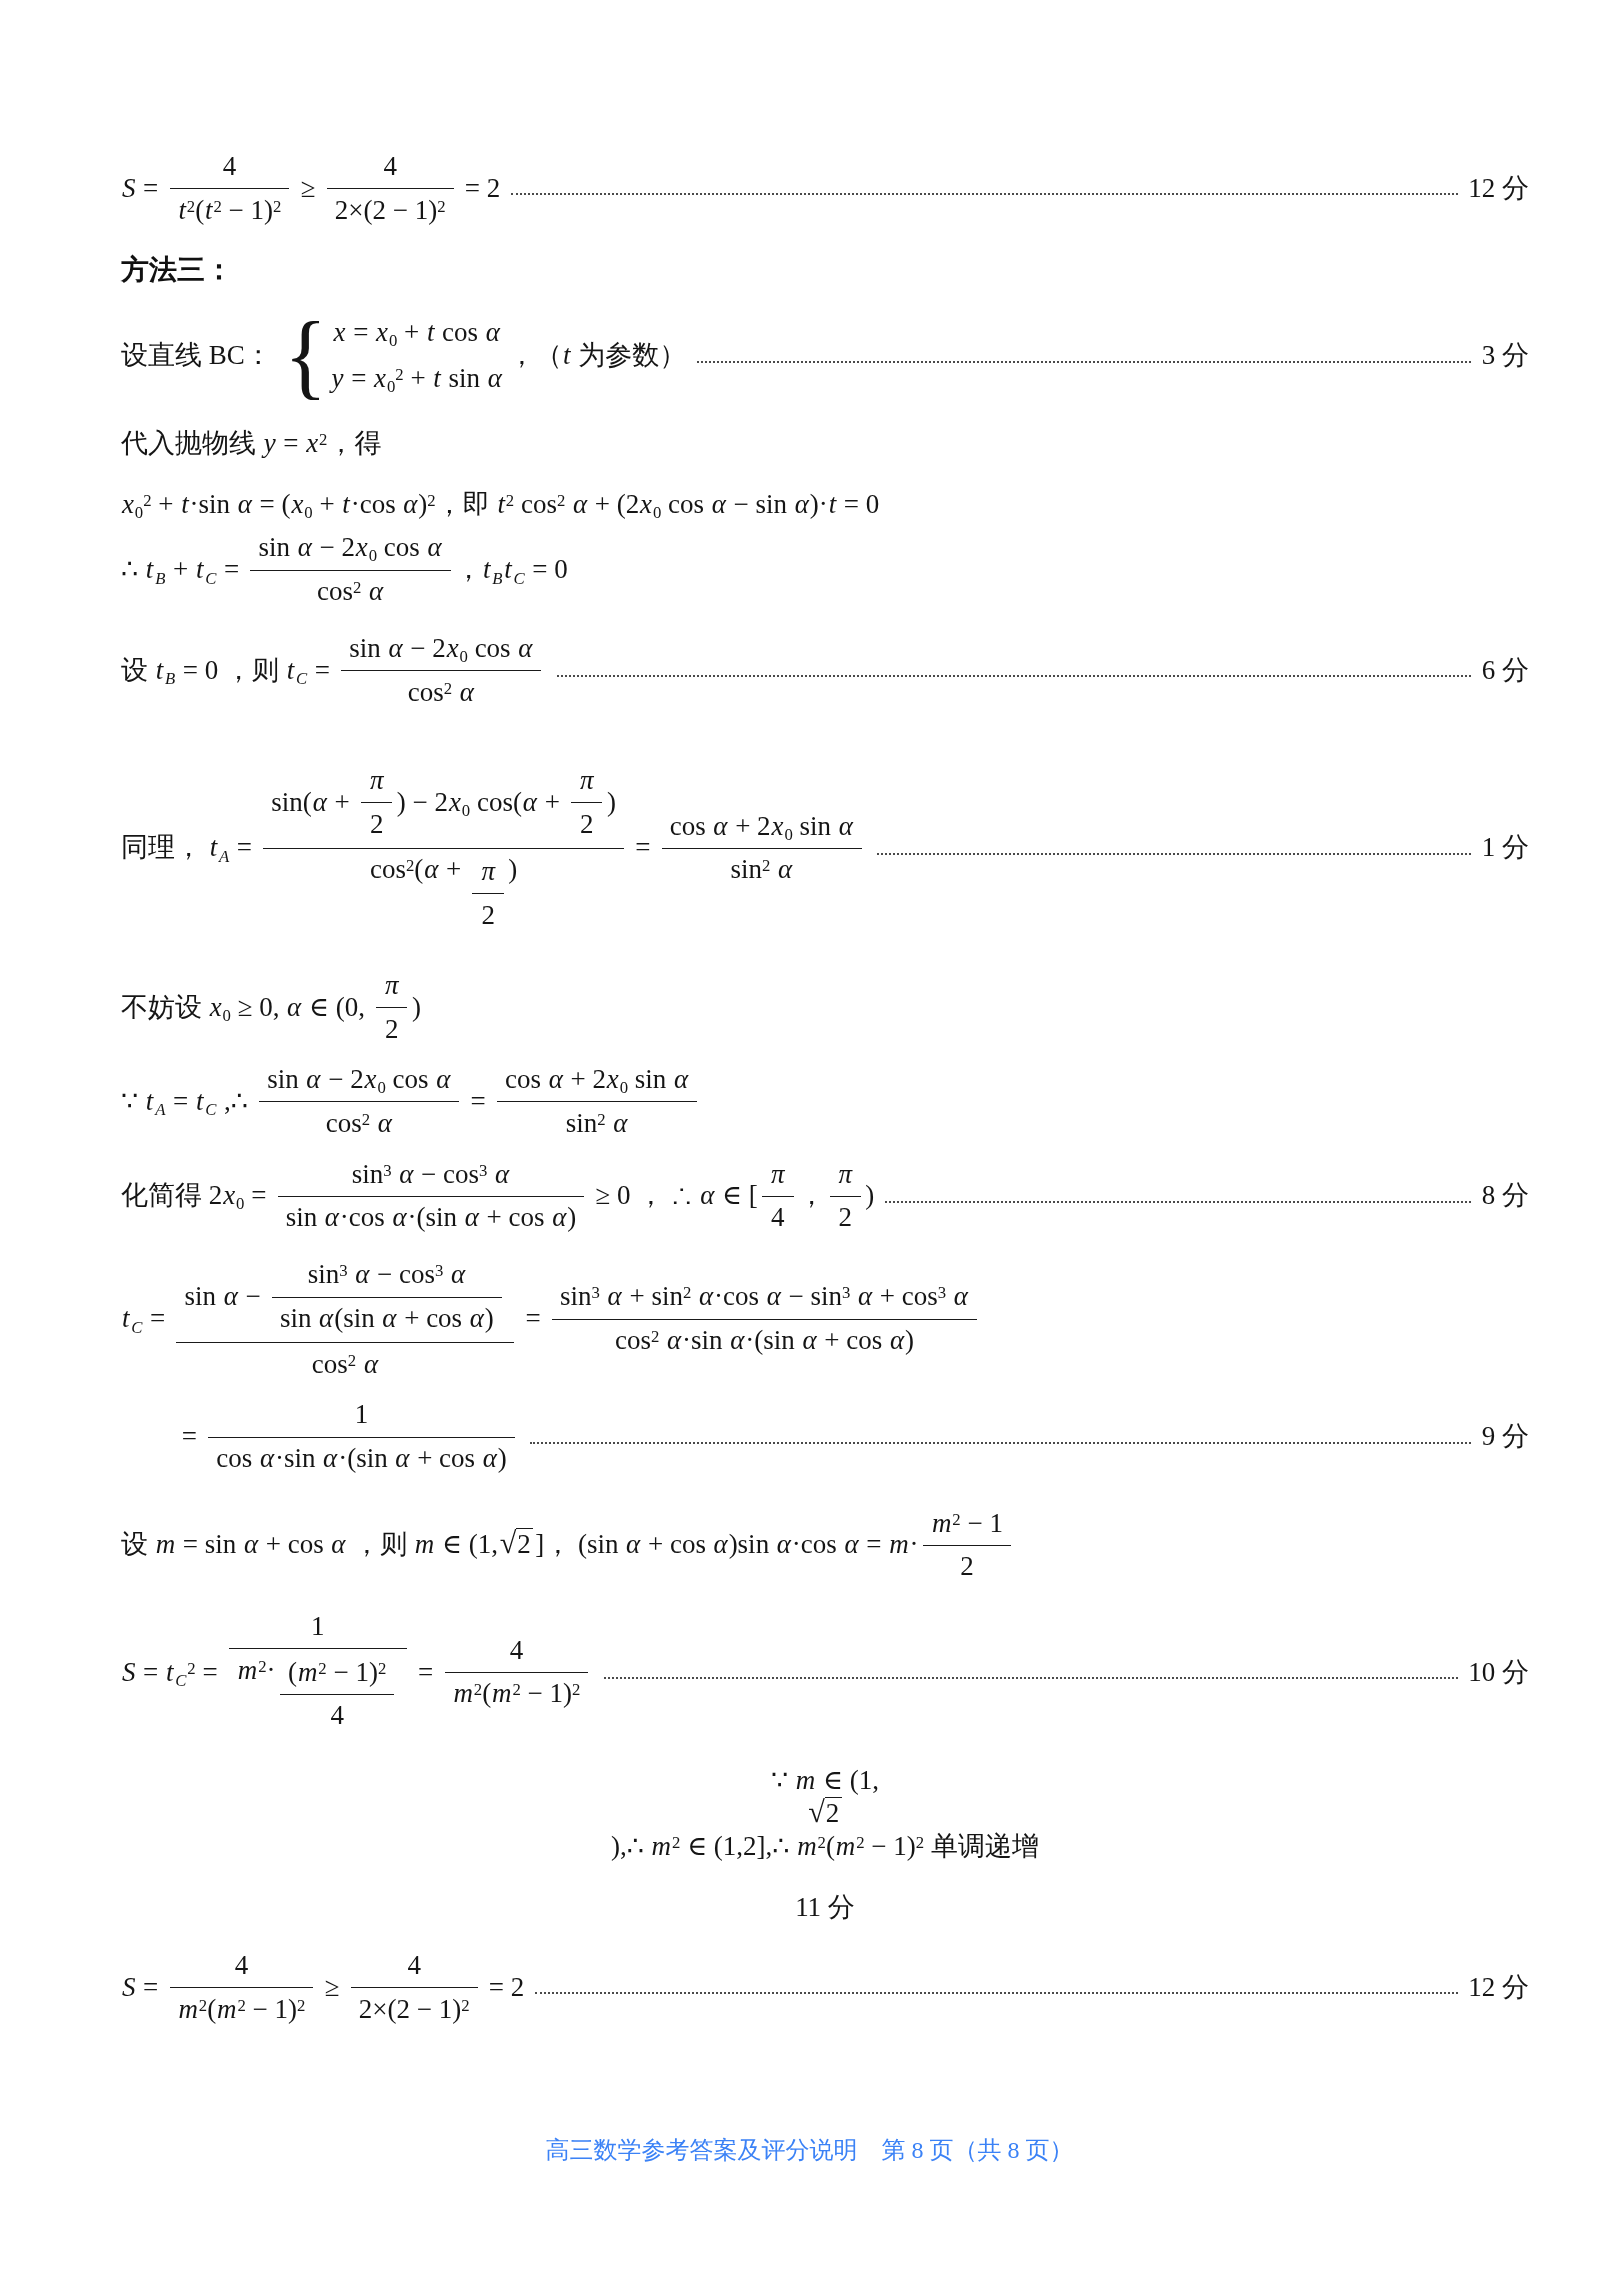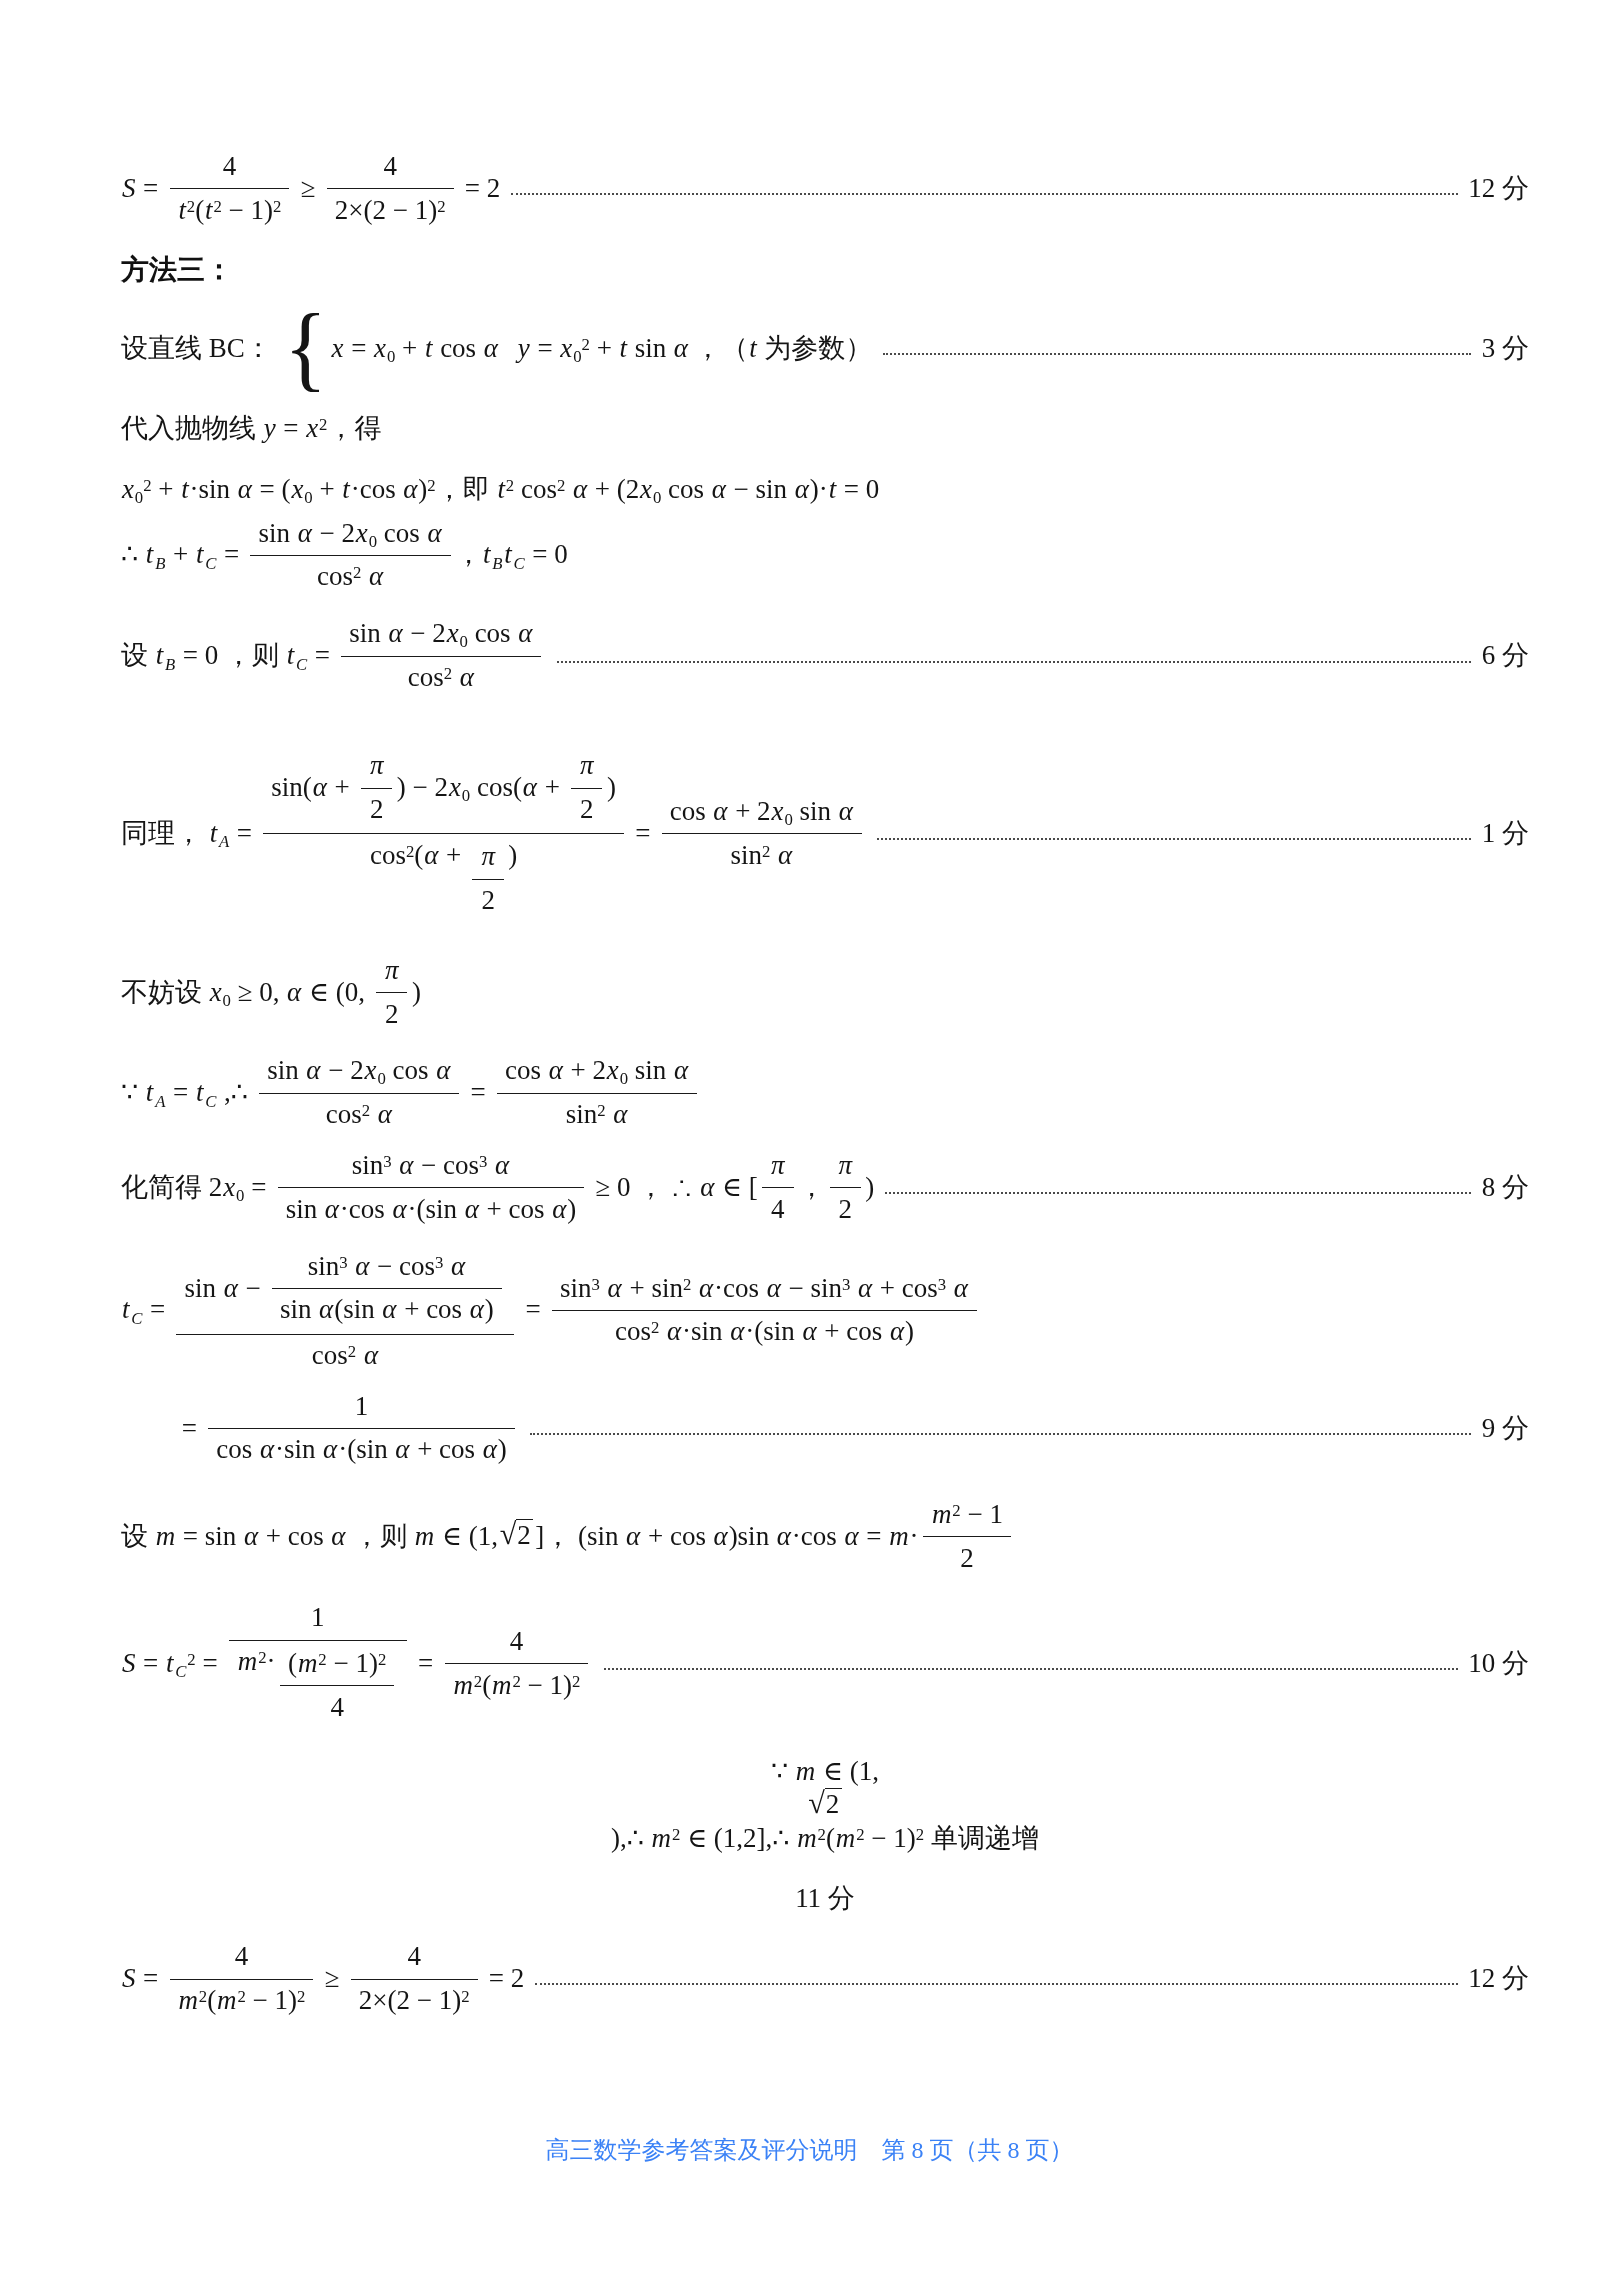--- a/index.html
+++ b/index.html
@@ -12,21 +12,21 @@
   sup,sub{font-size:0.62em;line-height:0;}
   sup{vertical-align:7.2px;}
   sub{vertical-align:-5.4px;}
   .frac{display:inline-flex;flex-direction:column;align-items:stretch;vertical-align:middle;
         margin:0 4.5px;text-align:center;}
   .frac .num{display:flex;justify-content:center;align-items:center;padding:1.8px 8px 4.5px;
         border-bottom:1.8px solid #1a1a1a;white-space:pre;}
   .frac .den{display:flex;justify-content:center;align-items:flex-start;padding:4.5px 8px 1.8px;white-space:pre;}
   .cases{display:inline-flex;align-items:center;margin:0 5.4px;}
   .brace{font-size:90px;font-weight:400;line-height:0.72;margin-right:3.6px;transform:scaleY(1.05);}
-  .rows{display:inline-flex;flex-direction:row;gap:18px;text-align:center;white-space:pre;}
+  .rows{display:inline-flex;flex-direction:column;gap:12px;text-align:center;white-space:pre;}
   .heading{font-family:"Liberation Sans","DejaVu Sans",sans-serif;font-weight:700;font-size:28px;color:#111;}
   .leader{flex:1 1 27px;border-bottom:2.7px dotted #4a4a4a;height:1.8px;margin:0 10.7px;
         align-self:center;position:relative;top:4.5px;}
   .spacer{flex:1 1 27px;}
   .score{white-space:nowrap;font-size:27px;}
   .sqrt{display:inline-flex;align-items:flex-start;margin:0 1.8px;position:relative;top:-0.9px;}
   .radical{font-size:1.12em;line-height:1.05;}
   .radicand{border-top:1.8px solid #1a1a1a;padding:0 2.7px 0 0.9px;line-height:1.18;}
   .footer{position:absolute;left:0;right:0;bottom:124px;text-align:center;font-size:24px;color:#3b82f6;}
 </style>
@@ -99,21 +99,21 @@
         <span class="score">1 分</span>
       </div>
       <div class="mline" style="margin-top: 31px;">
         <span class="mt">不妨设 <i>x</i><sub>0</sub> ≥ 0, <i>α</i> ∈ (0, </span>
         <span class="frac">
           <span class="num"><span class="mt"><i>π</i></span></span>
           <span class="den"><span class="mt">2</span></span>
         </span>
         <span class="mt">)</span>
       </div>
-      <div class="mline" style="margin-top: 19px;">
+      <div class="mline" style="margin-top: 13px;">
         <span class="mt">∵ <i>t</i><sub><i>A</i></sub> = <i>t</i><sub><i>C</i></sub> ,∴ </span>
         <span class="frac">
           <span class="num"><span class="mt">sin <i>α</i> − 2<i>x</i><sub>0</sub> cos <i>α</i></span></span>
           <span class="den"><span class="mt">cos<sup>2</sup> <i>α</i></span></span>
         </span>
         <span class="mt"> = </span>
         <span class="frac">
           <span class="num"><span class="mt">cos <i>α</i> + 2<i>x</i><sub>0</sub> sin <i>α</i></span></span>
           <span class="den"><span class="mt">sin<sup>2</sup> <i>α</i></span></span>
         </span>

